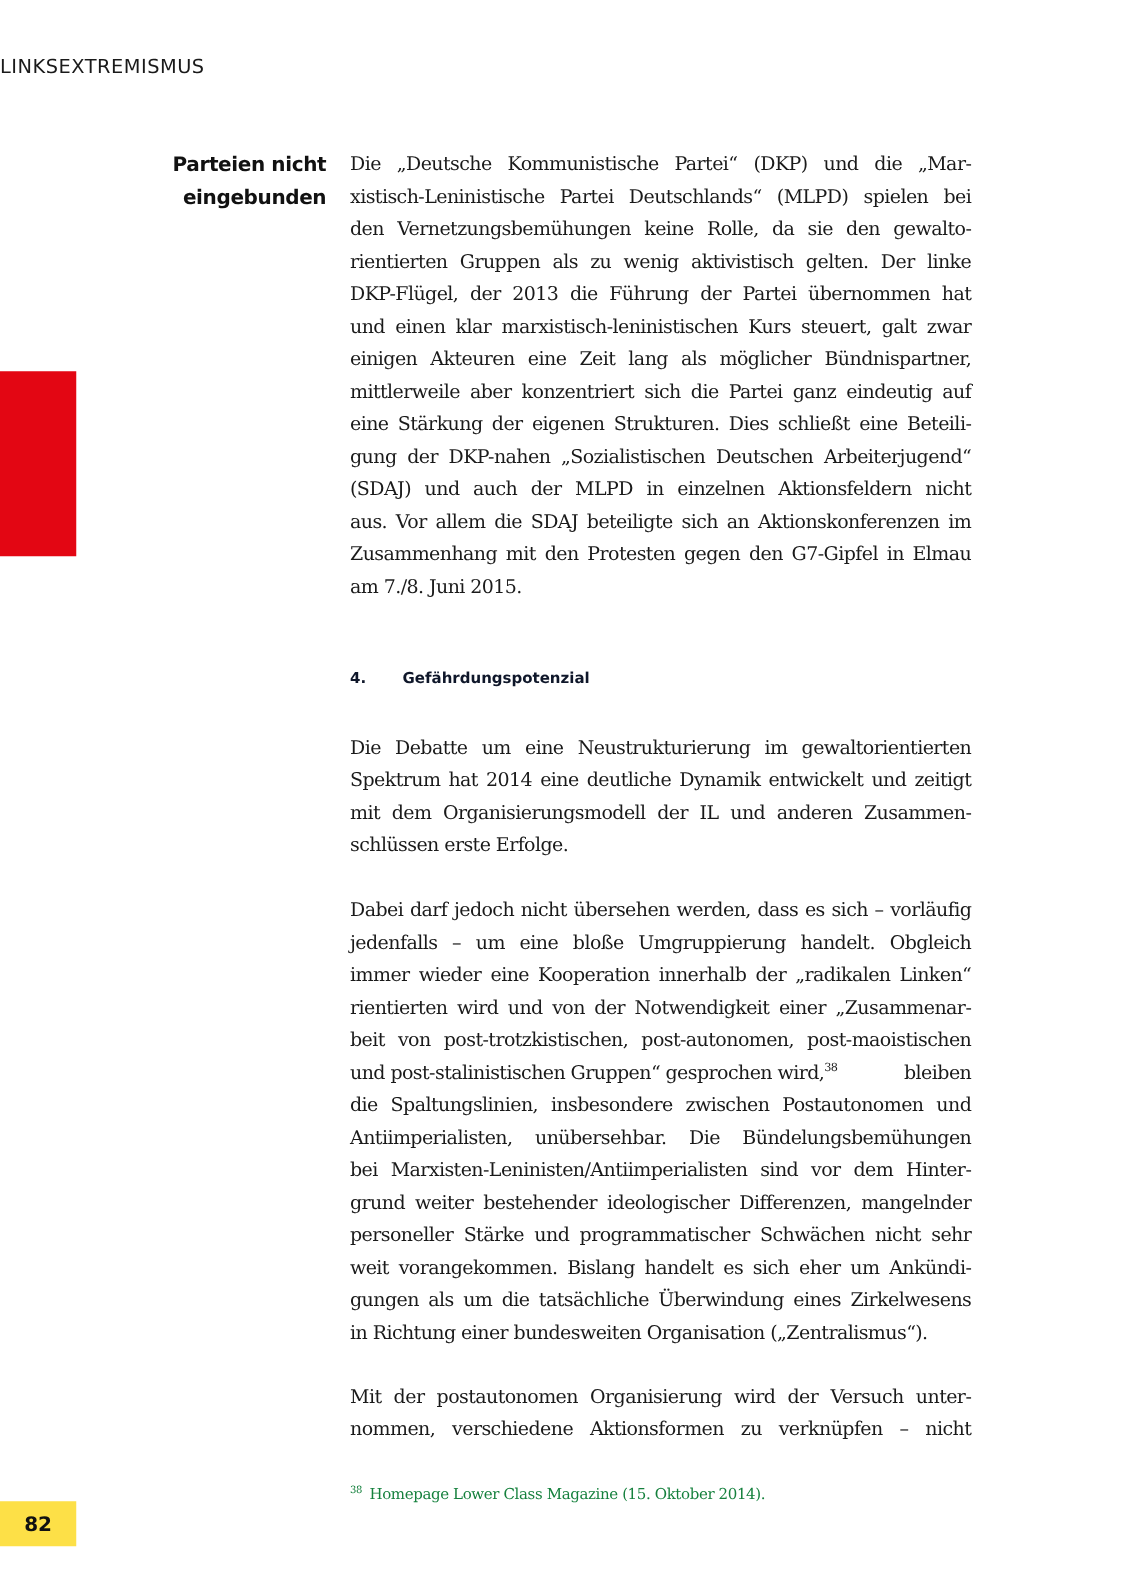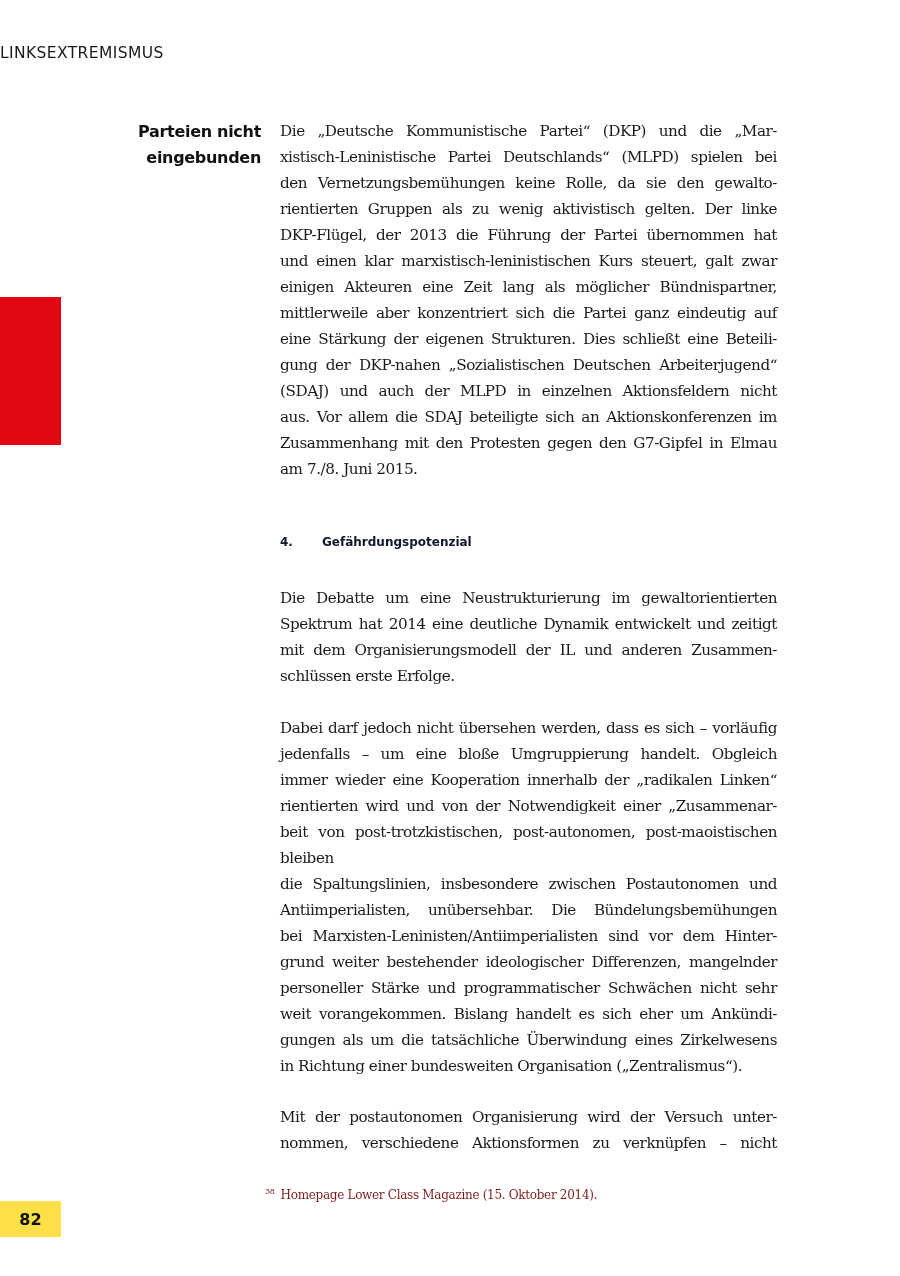--- a/index.html
+++ b/index.html
@@ -26,22 +26,22 @@
     font-family: "DejaVu Serif", serif; font-size: 15.2px; line-height: 26px; color: #1a1a1a;
     white-space: nowrap; text-align: justify; text-align-last: justify; letter-spacing: -0.45px;
   }
   .line.last { text-align-last: left; }
   .section-heading {
     position: absolute; left: 280px; top: 535px;
     font-family: "DejaVu Sans", sans-serif; font-weight: bold; font-size: 12px; color: #0f172a;
   }
   .section-heading .num { display: inline-block; width: 42px; }
   .footnote {
-    position: absolute; left: 265px; top: 1187px;
-    font-family: "DejaVu Serif", serif; font-size: 12px; color: #7f1d1d; letter-spacing: -0.3px;
+    position: absolute; left: 280px; top: 1187px;
+    font-family: "DejaVu Serif", serif; font-size: 12px; color: #15803d; letter-spacing: -0.3px;
   }
   .footnote sup { font-size: 8px; margin-right: 6px; }
   sup.fnref { font-size: 9px; line-height: 0; vertical-align: 6px; }
 </style>
 </head>
 <body>
 
 <div class="running-head">LINKSEXTREMISMUS</div>
 
 <div class="red-tab"></div>
@@ -79,20 +79,21 @@
   <div class="line last" style="top:78px">schlüssen erste Erfolge.</div>
 </div>
 
 <div class="body-col" style="top:715px;">
   <div class="line" style="top:0px">Dabei darf jedoch nicht übersehen werden, dass es sich – vorläufig</div>
   <div class="line" style="top:26px">jedenfalls – um eine bloße Umgruppierung handelt. Obgleich</div>
   <div class="line" style="top:52px">immer wieder eine Kooperation innerhalb der „radikalen Linken“</div>
   <div class="line" style="top:78px">rientierten wird und von der Notwendigkeit einer „Zusammenar-</div>
   <div class="line" style="top:104px">beit von post-trotzkistischen, post-autonomen, post-maoistischen</div>
   <div class="line" style="top:130px; display:flex; justify-content:space-between; text-align-last:auto;">
+    <span><span>und post-stalinistischen Gruppen“ gesprochen wird,</span><sup class="fnref">38</sup></span>
     <span>bleiben</span>
   </div>
   <div class="line" style="top:156px">die Spaltungslinien, insbesondere zwischen Postautonomen und</div>
   <div class="line" style="top:182px">Antiimperialisten, unübersehbar. Die Bündelungsbemühungen</div>
   <div class="line" style="top:208px">bei Marxisten-Leninisten/Antiimperialisten sind vor dem Hinter-</div>
   <div class="line" style="top:234px">grund weiter bestehender ideologischer Differenzen, mangelnder</div>
   <div class="line" style="top:260px">personeller Stärke und programmatischer Schwächen nicht sehr</div>
   <div class="line" style="top:286px">weit vorangekommen. Bislang handelt es sich eher um Ankündi-</div>
   <div class="line" style="top:312px">gungen als um die tatsächliche Überwindung eines Zirkelwesens</div>
   <div class="line last" style="top:338px">in Richtung einer bundesweiten Organisation („Zentralismus“).</div>

